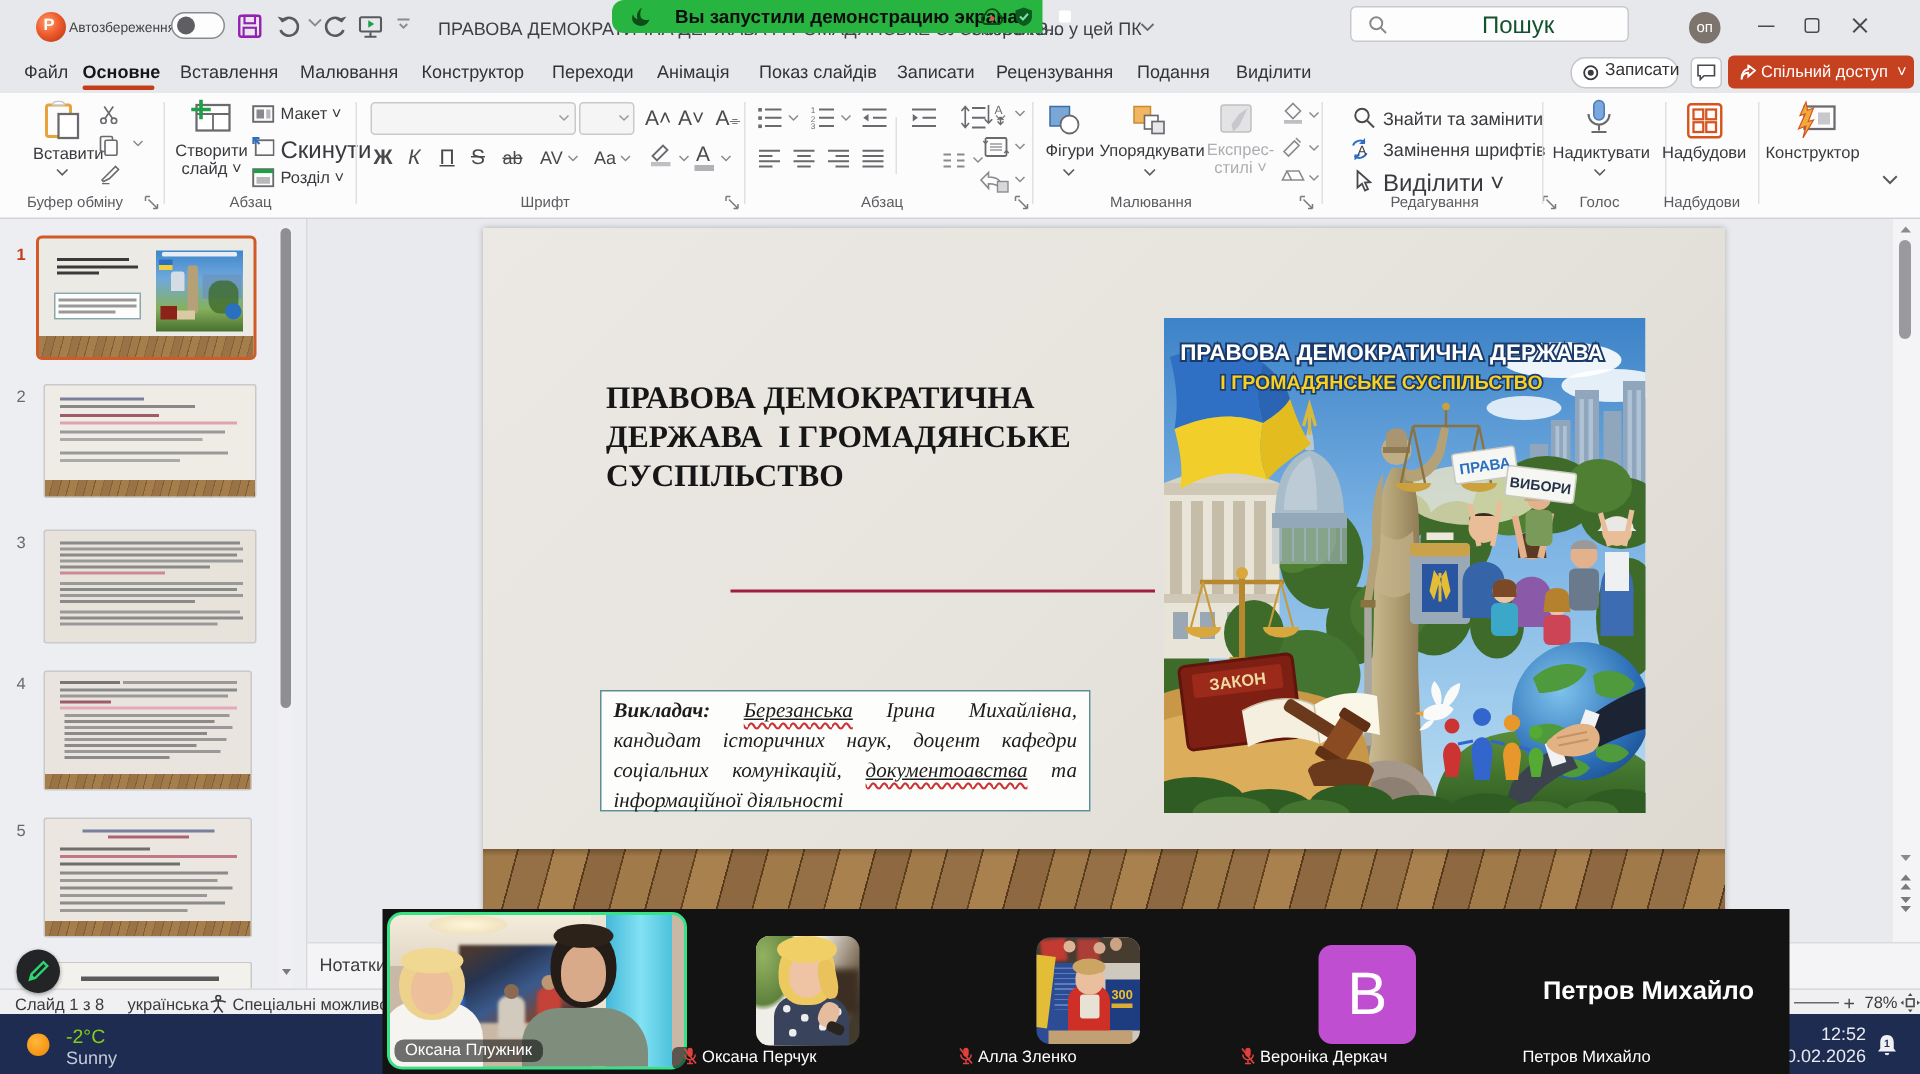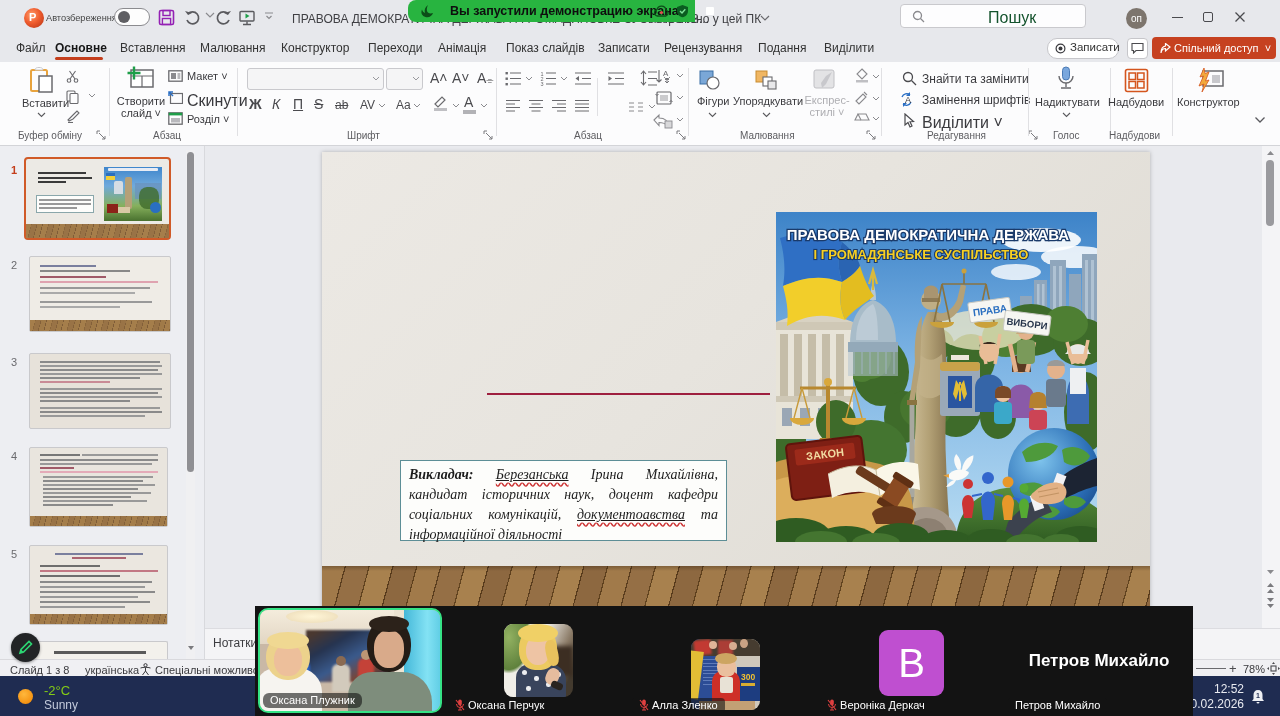--- a/index.html
+++ b/index.html
@@ -521,20 +521,21 @@
   <div class="thumb" style="left:29px;top:495px;width:139px;height:22px;background:#f3f1ec;border-bottom:none">
     <div style="position:absolute;left:24px;top:9px;width:92px;height:2.5px;background:#5a5a5a"></div>
   </div>
   <div class="abs" style="left:186px;top:4px;width:9px;height:509px;background:#f0f0f2"></div>
   <div class="abs" style="left:187px;top:6px;width:7px;height:320px;background:#8f8f93;border-radius:4px"></div>
   <svg class="abs" style="left:187px;top:498px" width="8" height="8" viewBox="0 0 8 8">
         <path d="M1 2 L4 6 L7 2 Z" fill="#7a7a7e"></path>
       </svg>
 </div>
 <div class="abs" id="slide">
+  <div class="abs" style="left:82px;top:100px;width:330px;font-family:'Liberation Serif',serif;font-weight:bold;font-size:21px;line-height:26px;color:#161616">ПРАВОВА ДЕМОКРАТИЧНА ДЕРЖАВА&nbsp; І ГРОМАДЯНСЬКЕ СУСПІЛЬСТВО</div>
   <div class="abs" style="left:165px;top:241px;width:283px;height:2px;background:#9e1f3f"></div>
   <div class="abs" id="vbox" style="left:78px;top:308px;width:327px;height:81px;background:#fdfdfb;border:1px solid #5d8e96;font-family:'Liberation Serif',serif;font-style:italic;font-size:14px;line-height:20px;color:#1c1c1c;padding:4px 8px;text-align:justify"><b>Викладач:</b> <u><span style="text-decoration:underline wavy #cc3333;text-underline-offset:2.5px">Березанська</span></u> Ірина Михайлівна, кандидат історичних наук, доцент кафедри соціальних комунікацій, <u><span style="text-decoration:underline wavy #cc3333;text-underline-offset:2.5px">документоавства</span></u> та інформаційної діяльності</div>
   <div class="abs" id="floor" style="left:0;top:414px;width:828px;height:52px;background:repeating-linear-gradient(105deg,#a17a4a 0 22px,#5a3d1e 22px 23.2px,#956f45 23.2px 45px,#61431f 45px 46.2px,#a8814e 46.2px 68px,#573a1b 68px 69.2px,#8d6840 69.2px 91px,#5e401d 91px 92.2px);"></div>
   <div class="abs" id="floor2" style="left:0;top:414px;width:828px;height:52px;background:linear-gradient(180deg,rgba(40,26,12,.30),rgba(0,0,0,0) 5px);"></div>
   <svg class="abs" id="pic" style="left:454px;top:60px" width="321" height="330" viewBox="0 0 321 330">
     <defs>
       <linearGradient id="sky" x1="0" y1="0" x2="0" y2="1">
             <stop offset="0" stop-color="#3d83c8"></stop>
             <stop offset=".45" stop-color="#7db4e4"></stop>
             <stop offset="1" stop-color="#b8dcf2"></stop>
@@ -841,21 +842,21 @@
   <div class="abs" style="left:1172px;top:6px;width:72px;font-size:12px;color:#e8eaf0;text-align:right;line-height:15px">12:52<br>20.02.2026</div>
   <svg class="abs" style="left:1251px;top:13px" width="14" height="16" viewBox="0 0 14 16">
         <path d="M7 1 C4 1 2.5 3 2.5 6 V10 L1 12 H13 L11.5 10 V6 C11.5 3 10 1 7 1 Z" fill="#eef0f4"></path>
         <path d="M5.5 13 A1.5 1.5 0 0 0 8.5 13 Z" fill="#eef0f4"></path>
         <text x="7" y="9" text-anchor="middle" font-size="7" font-weight="bold" fill="#1f2c51" font-family="Liberation Sans">1</text>
       </svg>
 </div>
 
 <div class="abs" id="strip"></div>
 
-<div class="abs" style="left:258px;top:608px;width:184px;height:105px;border:2.5px solid #35e385;border-radius:10px;background:#c9b8a6;overflow:hidden">
+<div class="abs" style="left:258px;top:608px;width:200px;height:105px;border:2.5px solid #35e385;border-radius:10px;background:#c9b8a6;overflow:hidden">
   <div class="abs" style="left:0;top:0;width:150px;height:34px;background:linear-gradient(180deg,#f4ecdc,#e2d6c4)"></div>
   <div class="abs" style="left:26px;top:0px;width:52px;height:13px;border-radius:50%;background:radial-gradient(#fff6d8,#ead9b5)"></div>
   <div class="abs" style="left:46px;top:20px;width:82px;height:52px;background:linear-gradient(150deg,#4a3830 8%,#263450 30%,#3a5a8c 55%,#7a4638 78%,#202a42 95%);filter:blur(1px)"></div>
   <div class="abs" style="left:142px;top:0;width:46px;height:105px;background:linear-gradient(90deg,#3fb4d6,#83e2f4 55%,#4cc2dc)"></div>
   <div class="abs" style="left:134px;top:0;width:10px;height:105px;background:#ece4d2"></div>
   <div class="abs" style="left:30px;top:50px;width:20px;height:32px;background:#2a62c4;border-radius:7px 7px 0 0;filter:blur(1px)"></div>
   <div class="abs" style="left:34px;top:42px;width:12px;height:11px;border-radius:50%;background:#c9a07c;filter:blur(.5px)"></div>
   <div class="abs" style="left:72px;top:54px;width:18px;height:28px;background:#d2cabc;border-radius:6px 6px 0 0;filter:blur(1px)"></div>
   <div class="abs" style="left:76px;top:46px;width:10px;height:10px;border-radius:50%;background:#8a6a52;filter:blur(.5px)"></div>
   <div class="abs" style="left:98px;top:48px;width:16px;height:26px;background:#c44238;border-radius:6px 6px 0 0;filter:blur(1px)"></div>
@@ -881,21 +882,21 @@
   <div class="abs" style="left:42px;top:58px;width:4.5px;height:4.5px;border-radius:50%;background:#ecedef"></div>
   <div class="abs" style="left:52px;top:48px;width:4.5px;height:4.5px;border-radius:50%;background:#ecedef"></div>
   <div class="abs" style="left:15px;top:2px;width:38px;height:44px;border-radius:50% 50% 42% 42%;background:#ecca60"></div>
   <div class="abs" style="left:22px;top:12px;width:24px;height:29px;border-radius:46%;background:#eec4a4"></div>
   <div class="abs" style="left:14px;top:0px;width:40px;height:18px;border-radius:50%;background:#f0d066"></div>
   <div class="abs" style="left:42px;top:16px;width:12px;height:26px;border-radius:40%;background:#e9c25e;transform:rotate(-12deg)"></div>
   <div class="abs" style="left:42px;top:44px;width:13px;height:17px;border-radius:42%;background:#e6bc9e;transform:rotate(24deg)"></div>
   <div class="abs" style="left:47px;top:58px;width:12px;height:7px;border-radius:3px;background:#2a2420;transform:rotate(24deg)"></div>
 </div>
 
-<div class="av" style="left:691px;top:639px;width:69px;height:71px;background:linear-gradient(95deg,#2c4d96 58%,#cfc8bc 60%)">
+<div class="av" style="left:691px;top:625px;width:69px;height:71px;background:linear-gradient(95deg,#2c4d96 58%,#cfc8bc 60%)">
   <div class="abs" style="left:0;top:0;width:100%;height:17px;background:#463c30"></div>
   <div class="abs" style="left:3px;top:1px;width:17px;height:15px;background:#c23a32;filter:blur(1px);transform:rotate(-6deg)"></div>
   <div class="abs" style="left:27px;top:1px;width:15px;height:15px;background:#ab3e36;filter:blur(1px)"></div>
   <div class="abs" style="left:18px;top:2px;width:8px;height:8px;border-radius:50%;background:#e0b498"></div>
   <div class="abs" style="left:38px;top:3px;width:8px;height:8px;border-radius:50%;background:#d8ac90"></div>
   <div class="abs" style="left:49px;top:0px;width:8px;height:9px;border-radius:50%;background:#caa284"></div>
   <div class="abs" style="left:-3px;top:12px;width:13px;height:48px;background:#e3bd35;transform:rotate(7deg)"></div>
   <div class="abs" style="left:12px;top:20px;width:32px;height:28px;background:repeating-linear-gradient(0deg,#2c4d96 0 2.5px,#5f7cba 2.5px 3.5px)"></div>
   <div class="abs" style="left:46px;top:28px;width:23px;height:34px;background:#1d3d80"></div>
   <div class="abs" style="left:50px;top:33px;color:#f0c030;font-size:8.5px;font-weight:bold">300</div>

